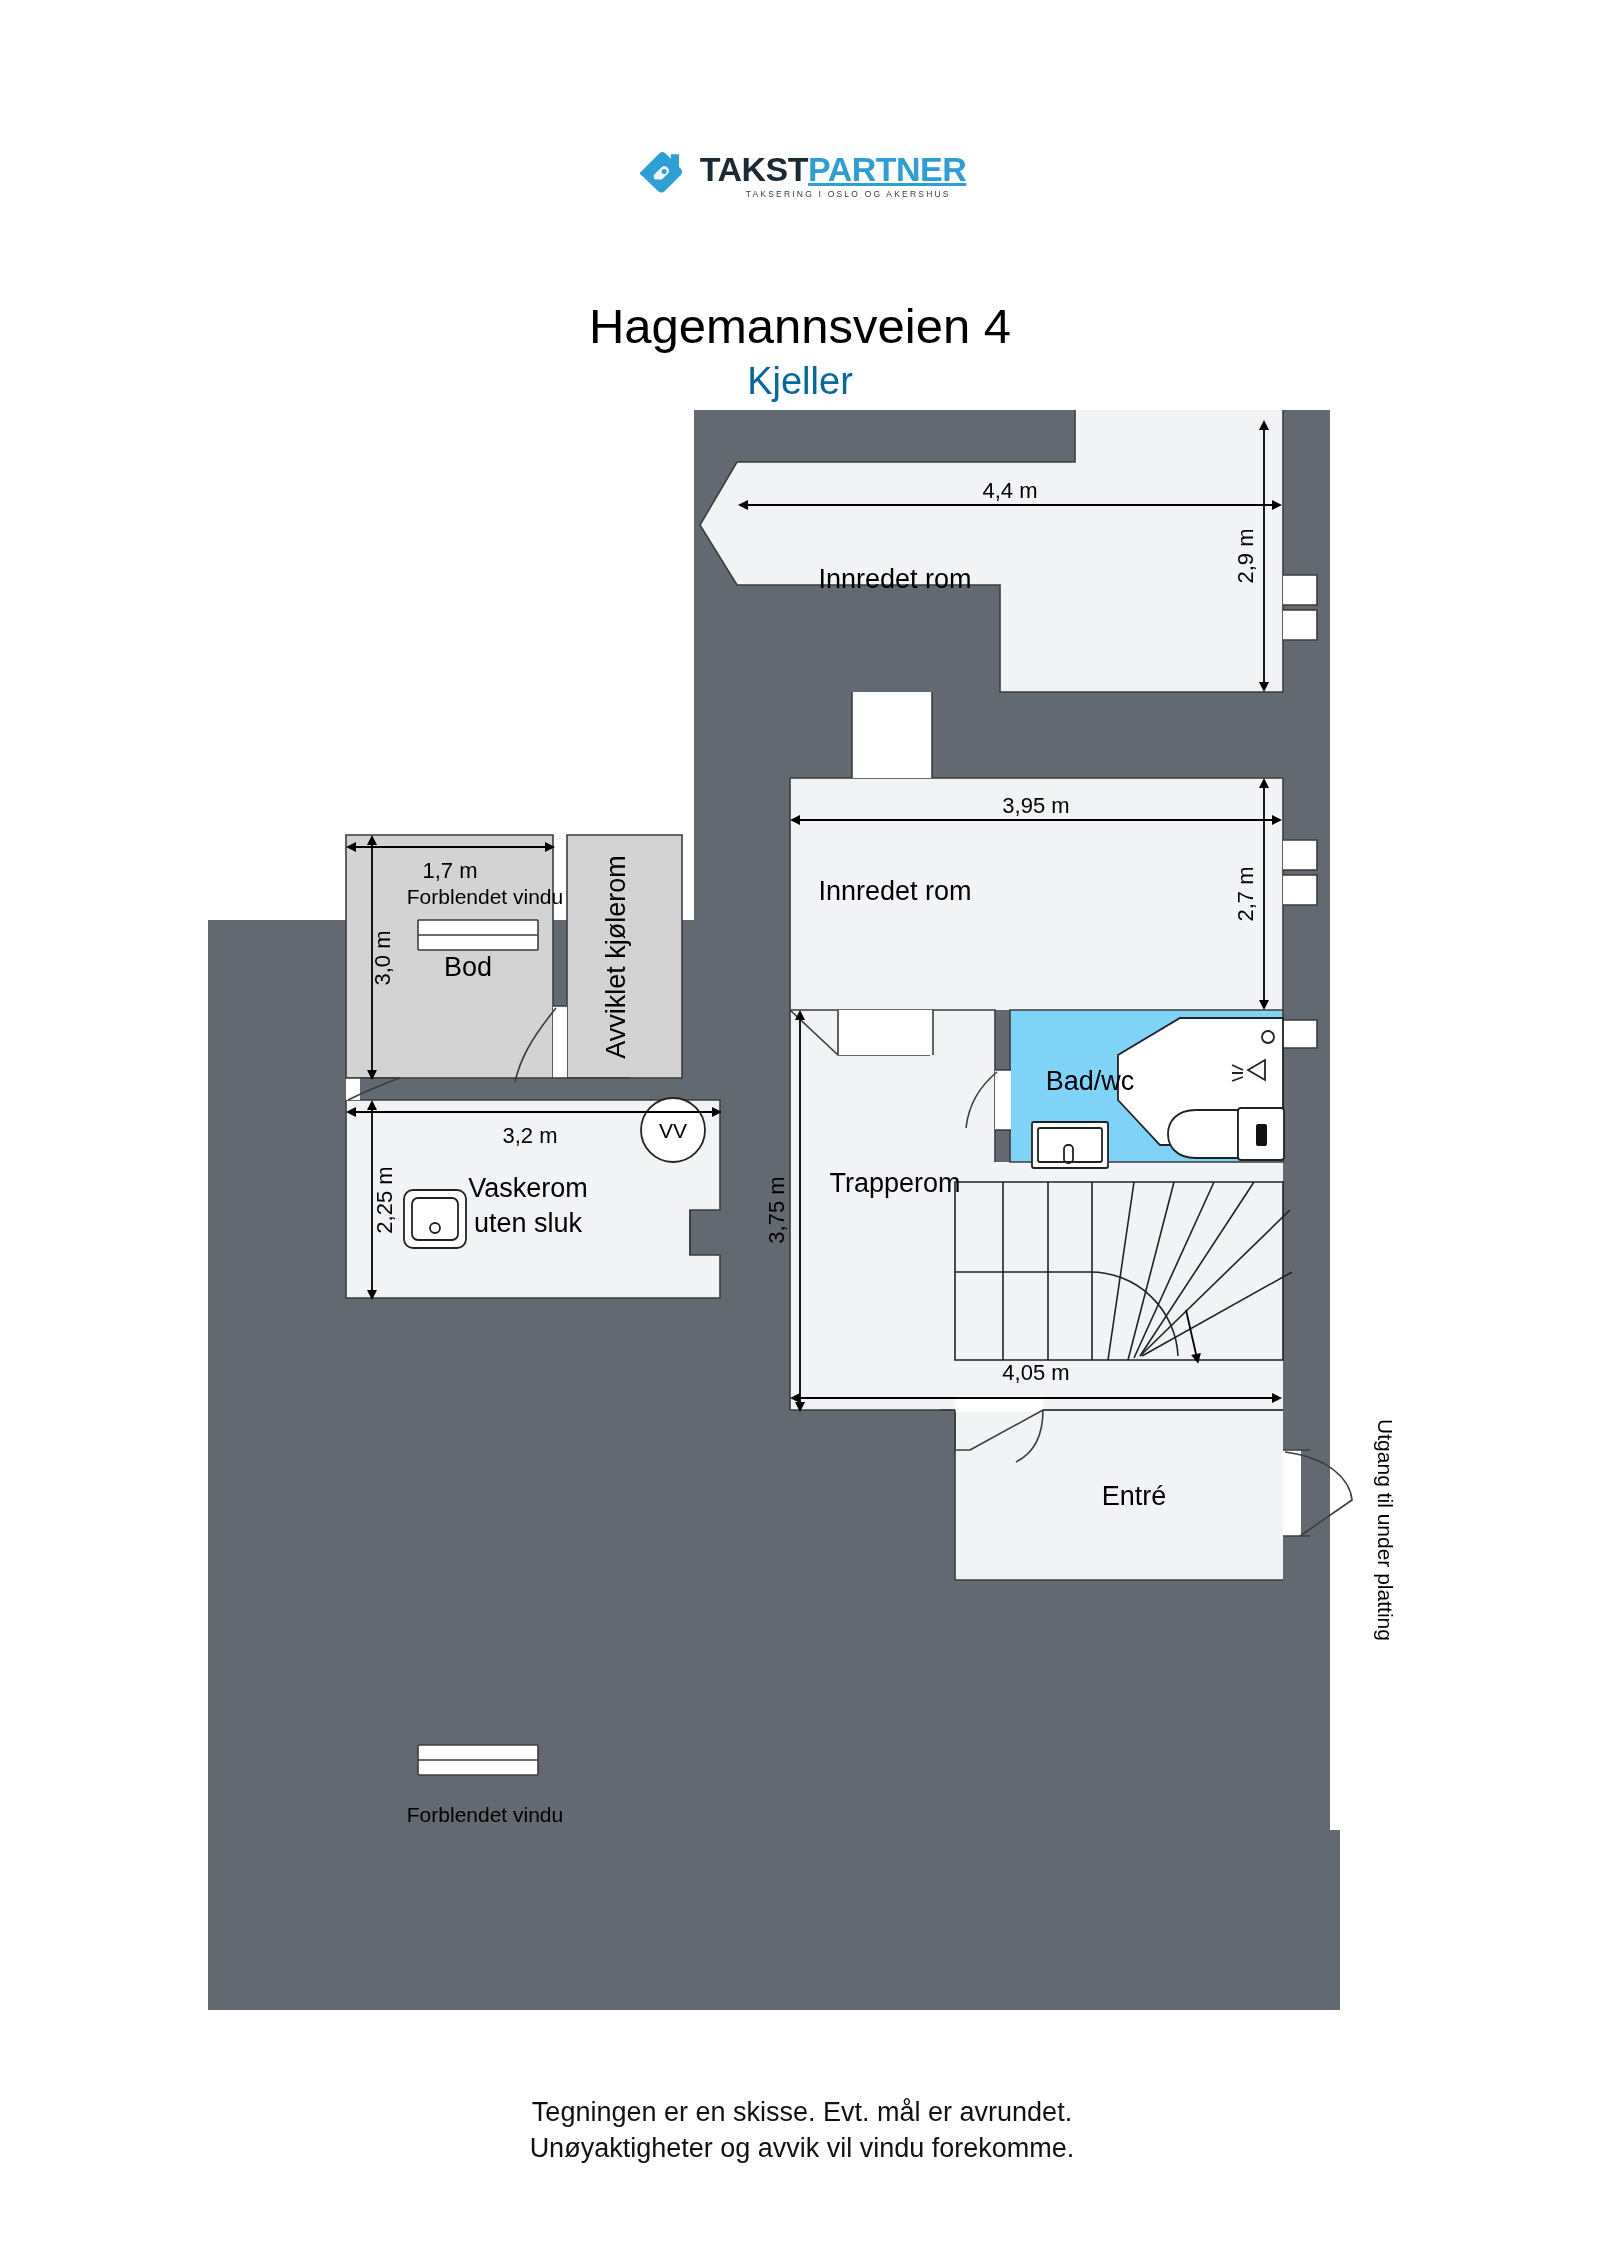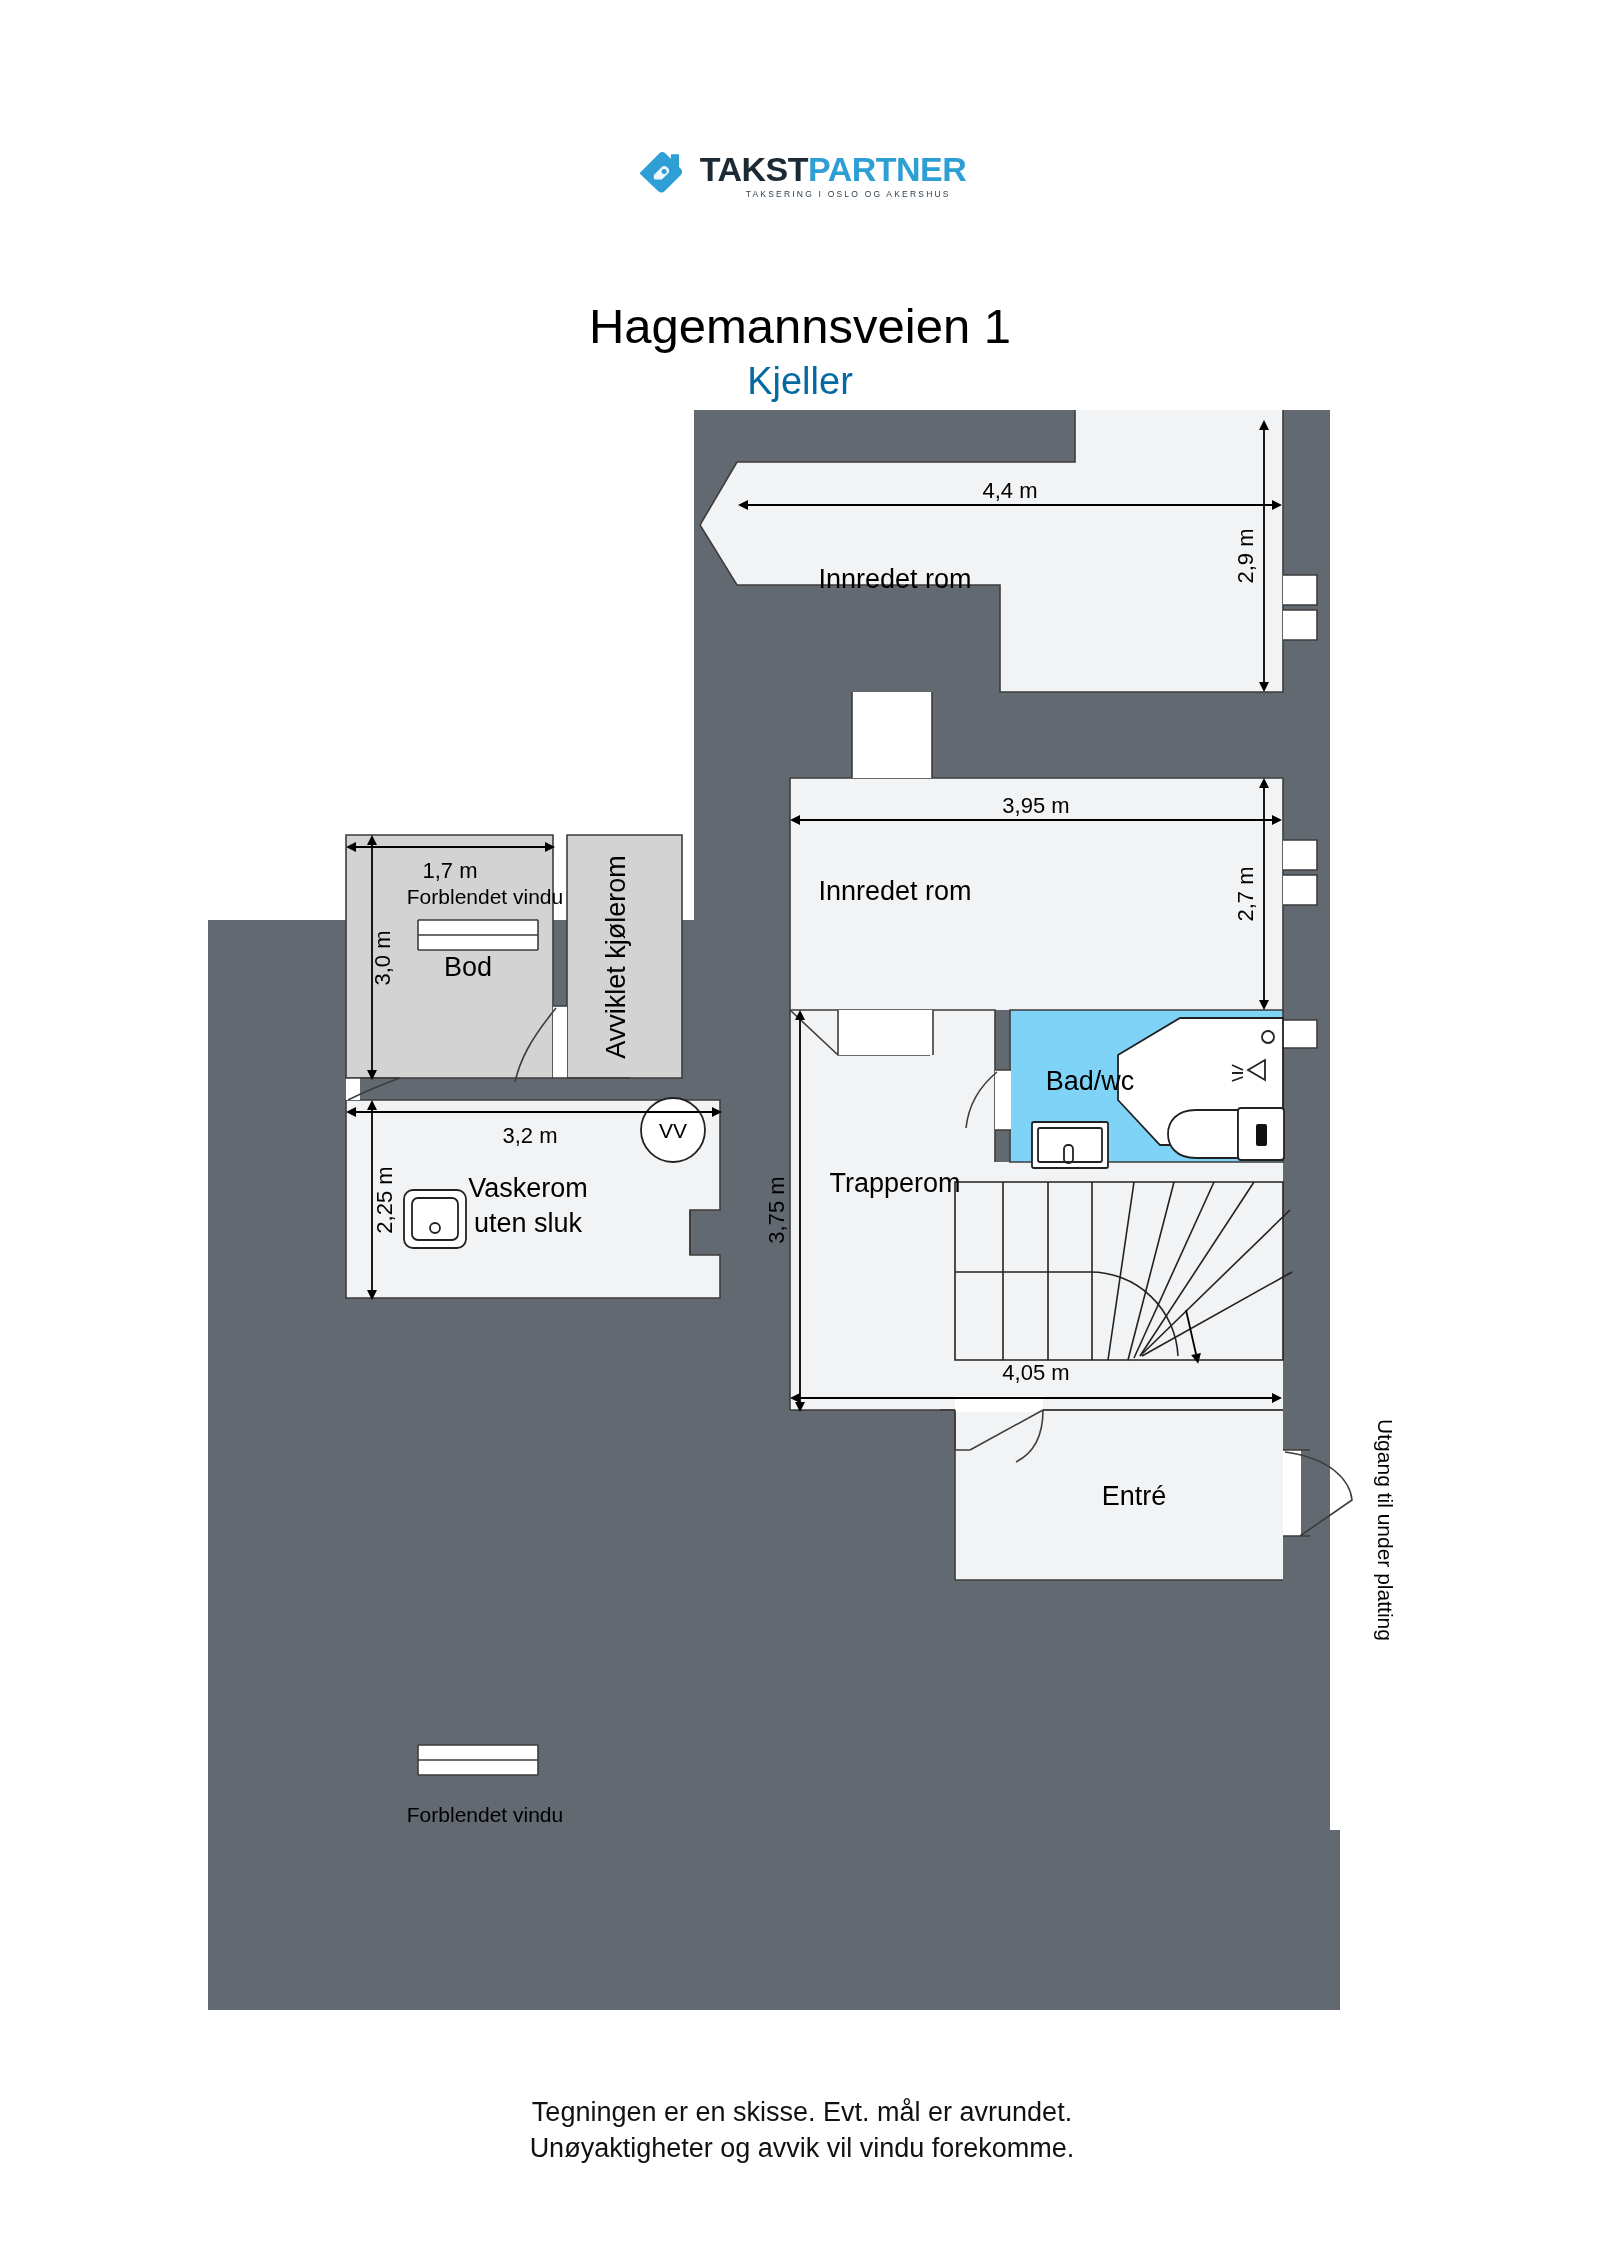--- a/index.html
+++ b/index.html
@@ -38,21 +38,21 @@
   .logo-mark { width: 54px; height: 54px; display:block; }
   .logo-text-block { display: flex; flex-direction: column; line-height: 1; }
   .logo-word {
     font-family: "Liberation Sans", sans-serif;
     font-weight: bold;
     font-size: 34px;
     letter-spacing: -0.5px;
     white-space: nowrap;
   }
   .logo-word .dark { color: #1b2a35; }
-  .logo-word .blue { color: #2e9fd4; }
+  .logo-word .blue { color: #2e9fd4; text-decoration: underline; }
   .logo-tag {
     font-family: "Liberation Sans", sans-serif;
     font-size: 8.5px;
     letter-spacing: 2.2px;
     color: #30414e;
     margin-top: 4px;
     white-space: nowrap;
     margin-left: 46px;
   }
 
@@ -143,21 +143,21 @@
         <path d="M22 30 L31 21 C32.5 19.5 35 19.5 36.5 21 L38 22.5 C39.5 24 39.5 26.5 38 28 L31 35 L24 35 C22.5 35 22 34 22 32.5 Z" fill="#ffffff" opacity="0.92"></path>
         <circle cx="33.5" cy="26" r="2.8" fill="#2e9fd4"></circle>
       </svg>
       <div class="logo-text-block">
         <div class="logo-word"><span class="dark">TAKST</span><span class="blue">PARTNER</span></div>
         <div class="logo-tag">TAKSERING I OSLO OG AKERSHUS</div>
       </div>
     </div>
   </div>
 
-  <div class="title">Hagemannsveien 1</div>
+  <div class="title">Hagemannsveien 4</div>
   <div class="subtitle">Kjeller</div>
 
   <div class="plan-holder">
   <svg class="plan" viewBox="0 0 1600 1640" xmlns="http://www.w3.org/2000/svg">
 
     <defs>
       <marker id="arrL" markerWidth="12" markerHeight="12" refX="10" refY="5" orient="auto" markerUnits="userSpaceOnUse">
         <path d="M10,0 L10,10 L0,5 z" fill="#000"></path>
       </marker>
       <marker id="arrR" markerWidth="12" markerHeight="12" refX="2" refY="5" orient="auto" markerUnits="userSpaceOnUse">

